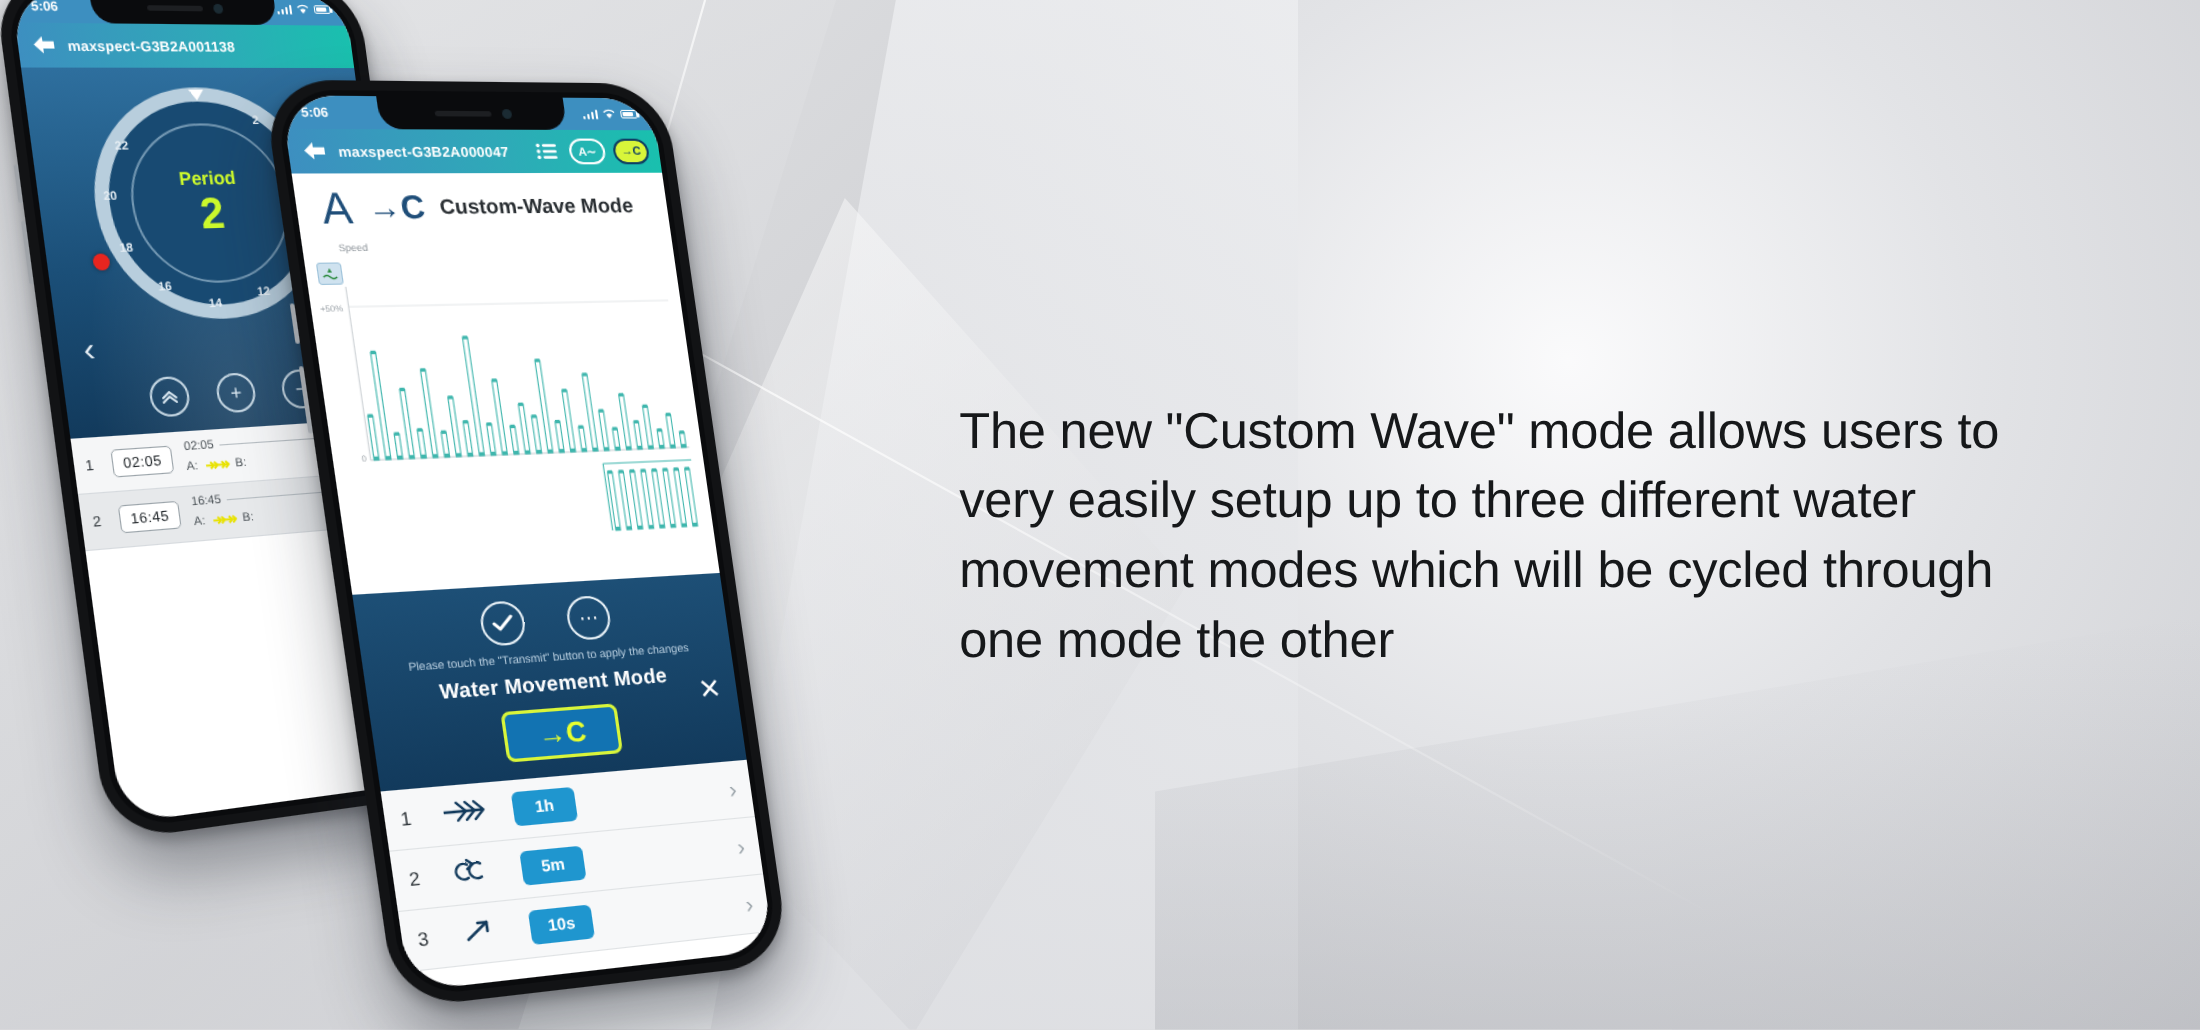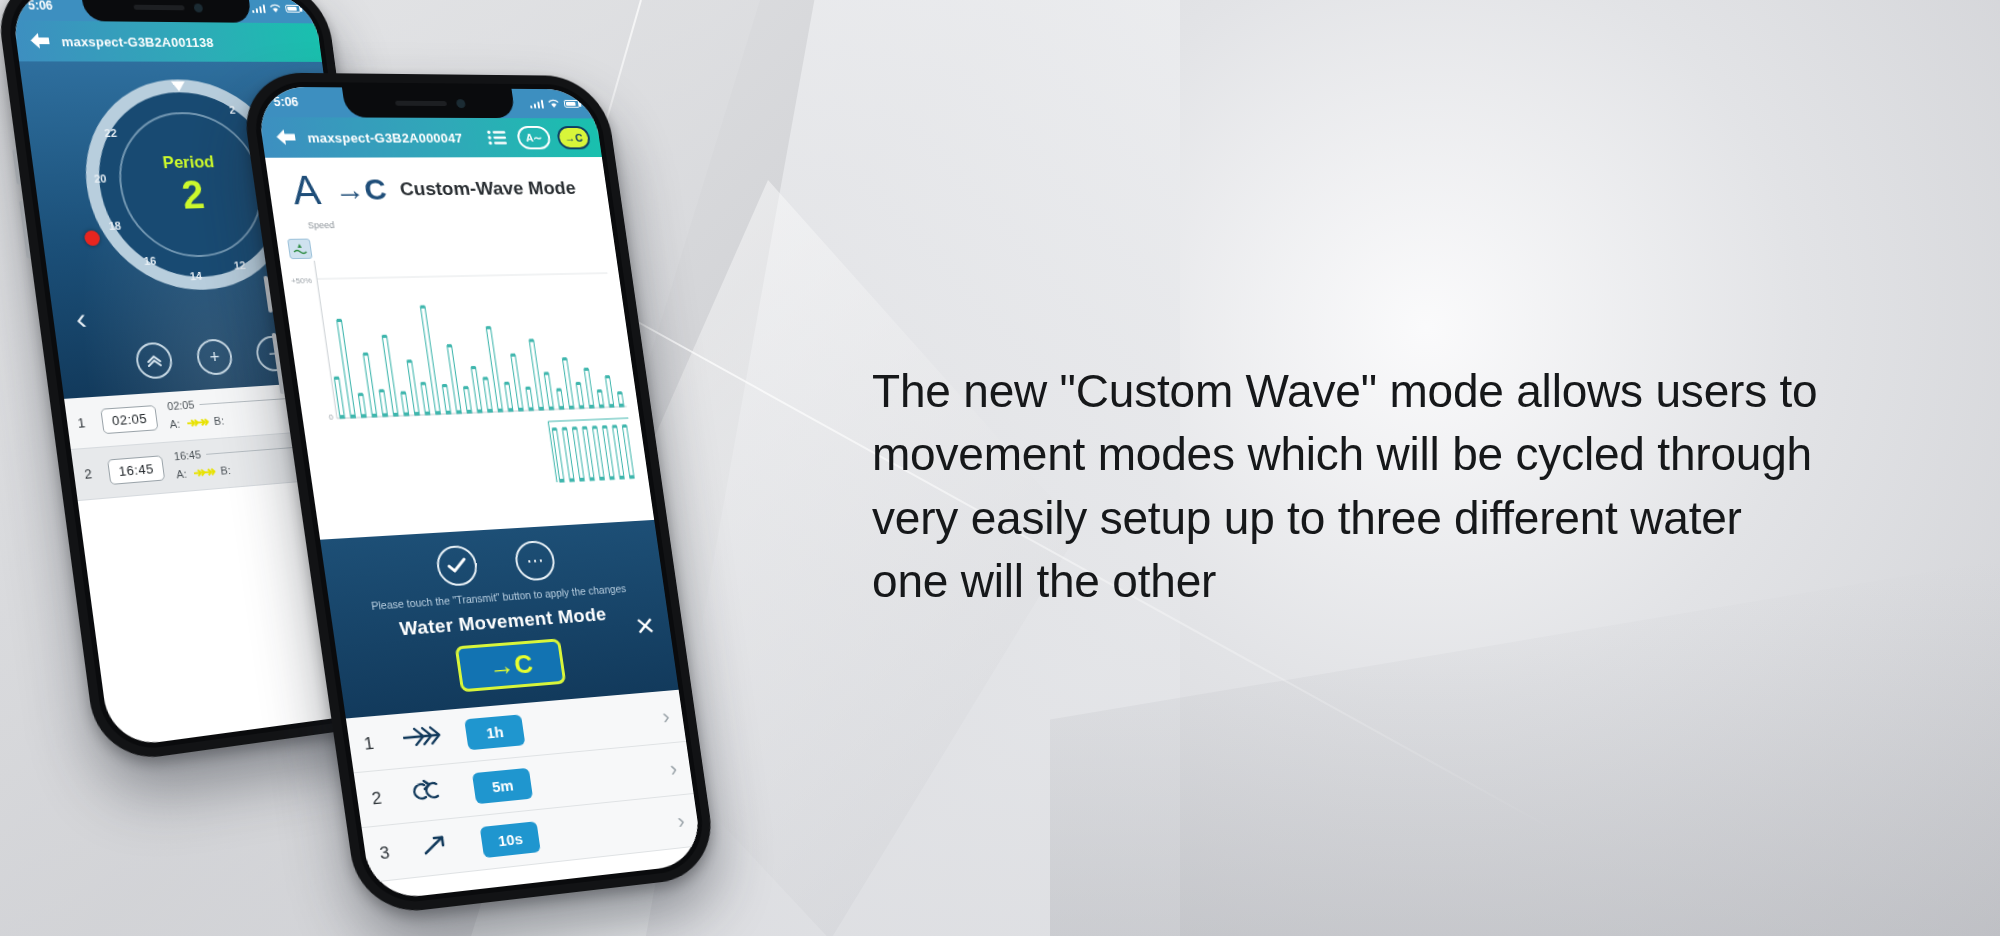--- a/index.html
+++ b/index.html
@@ -622,16 +622,16 @@
           <span class="chev">›</span>
         </div>
       </div>
 
     </div>
   </div>
 </div>
 
 <div id="caption">
   <div>The new "Custom Wave" mode allows users to</div>
+  <div>very easily setup up to three different water</div>
   <div>movement modes which will be cycled through</div>
-  <div>very easily setup up to three different water</div>
-  <div>one will the other</div>
+  <div>one mode the other</div>
 </div>
 
 </body></html>

